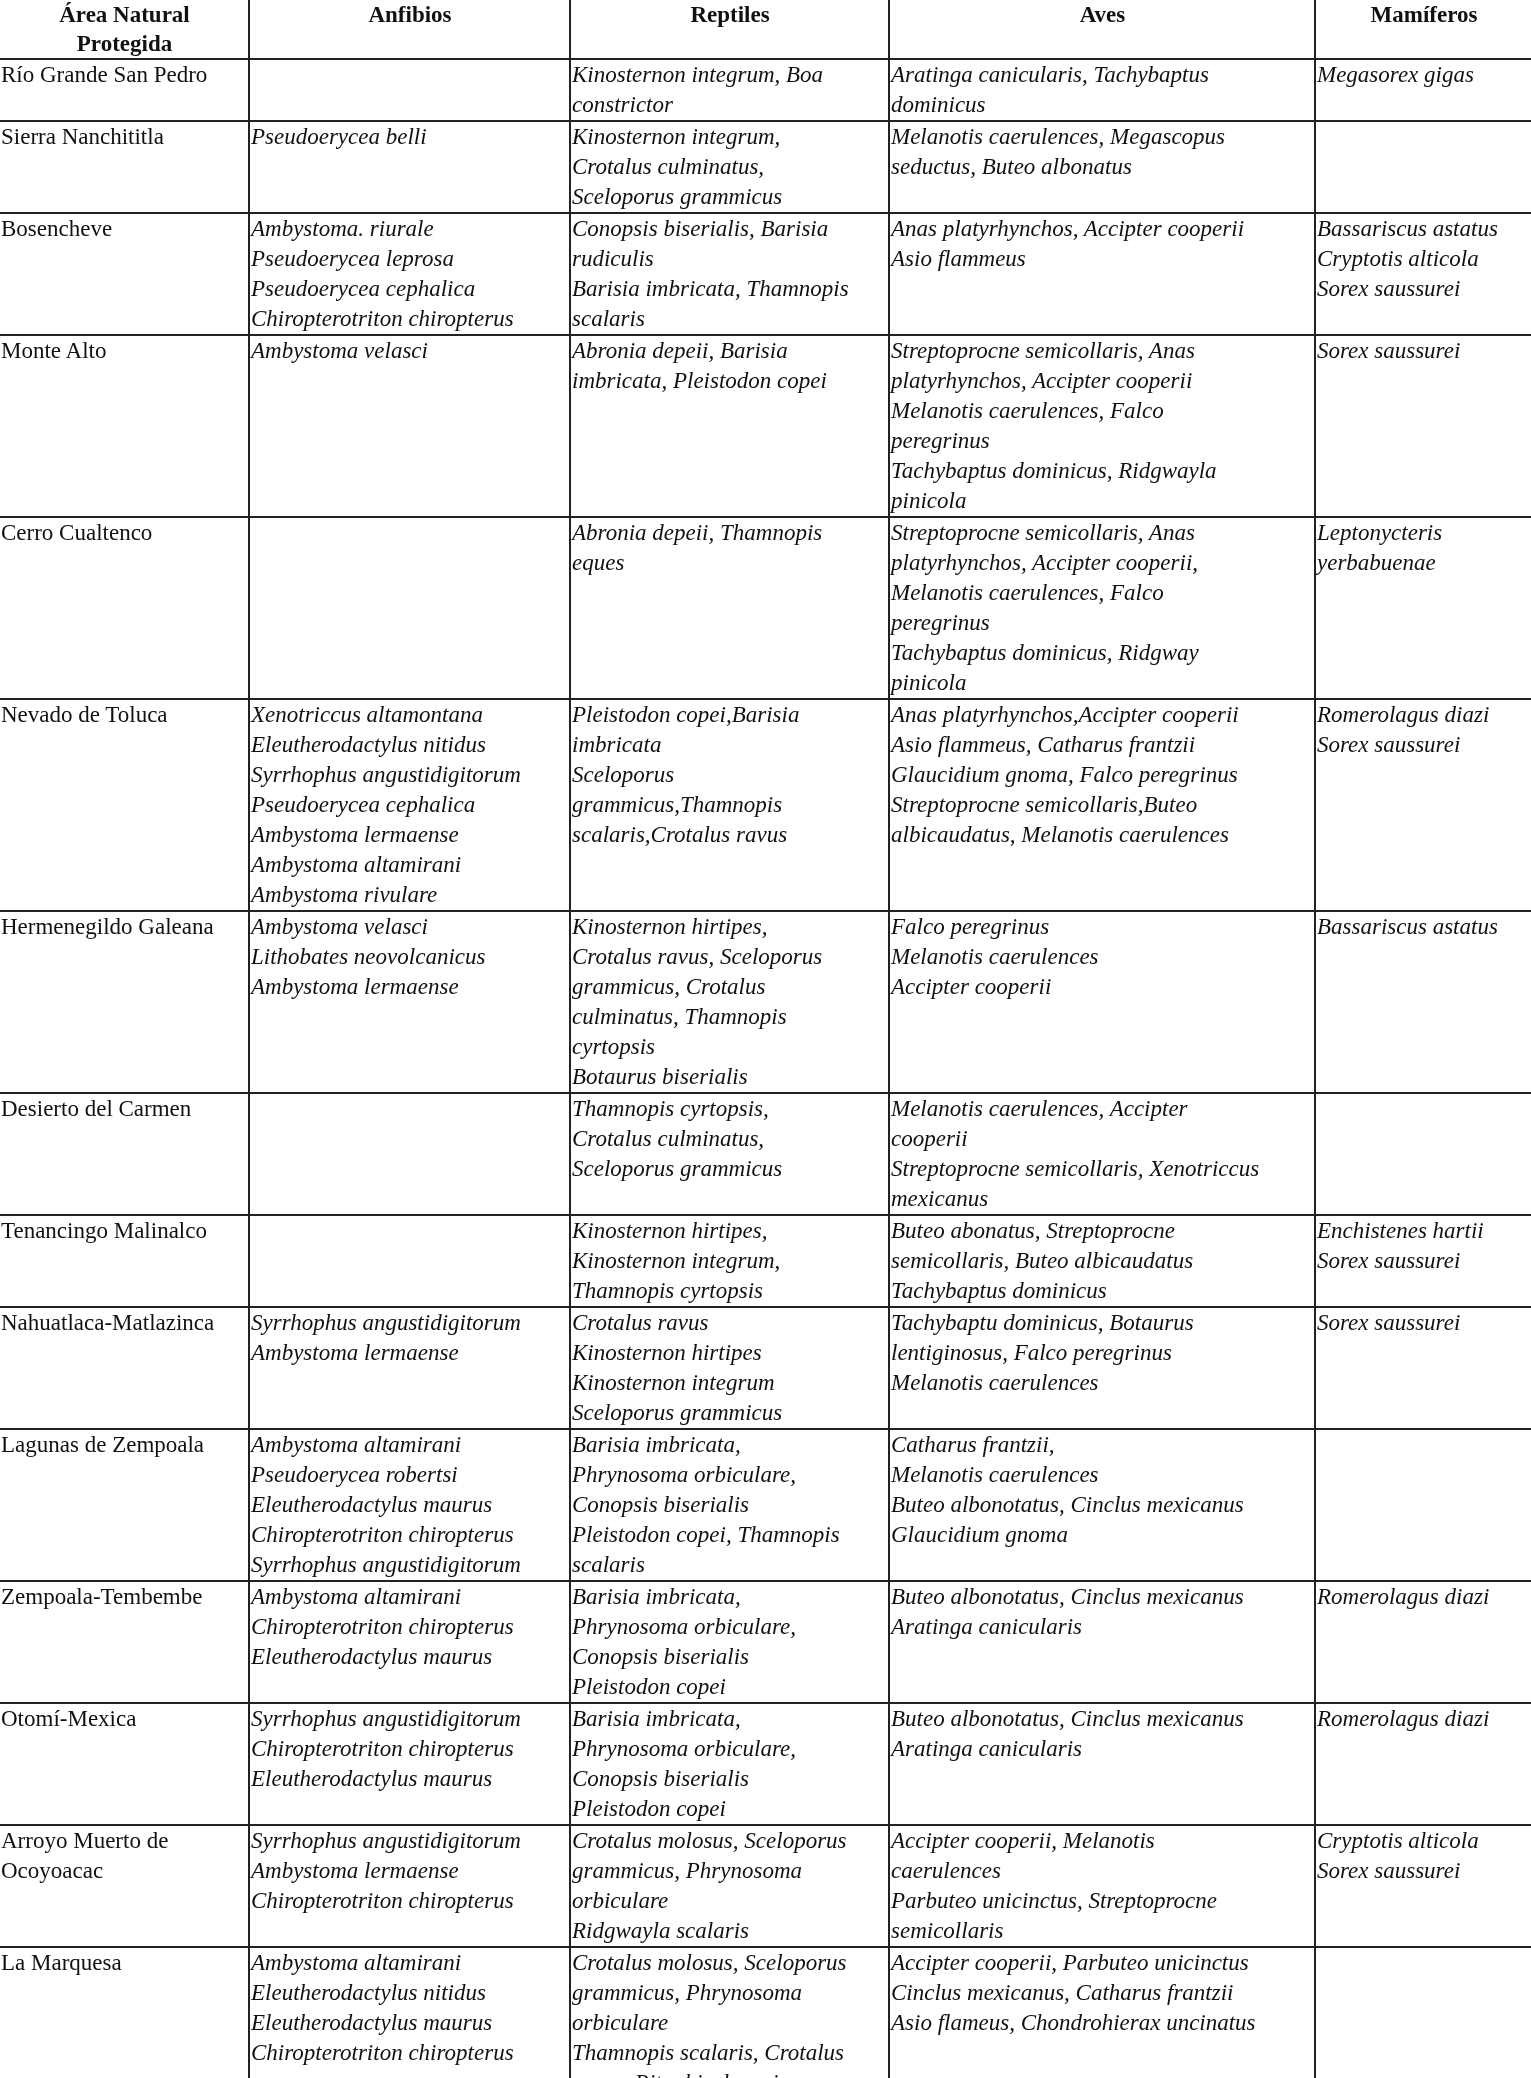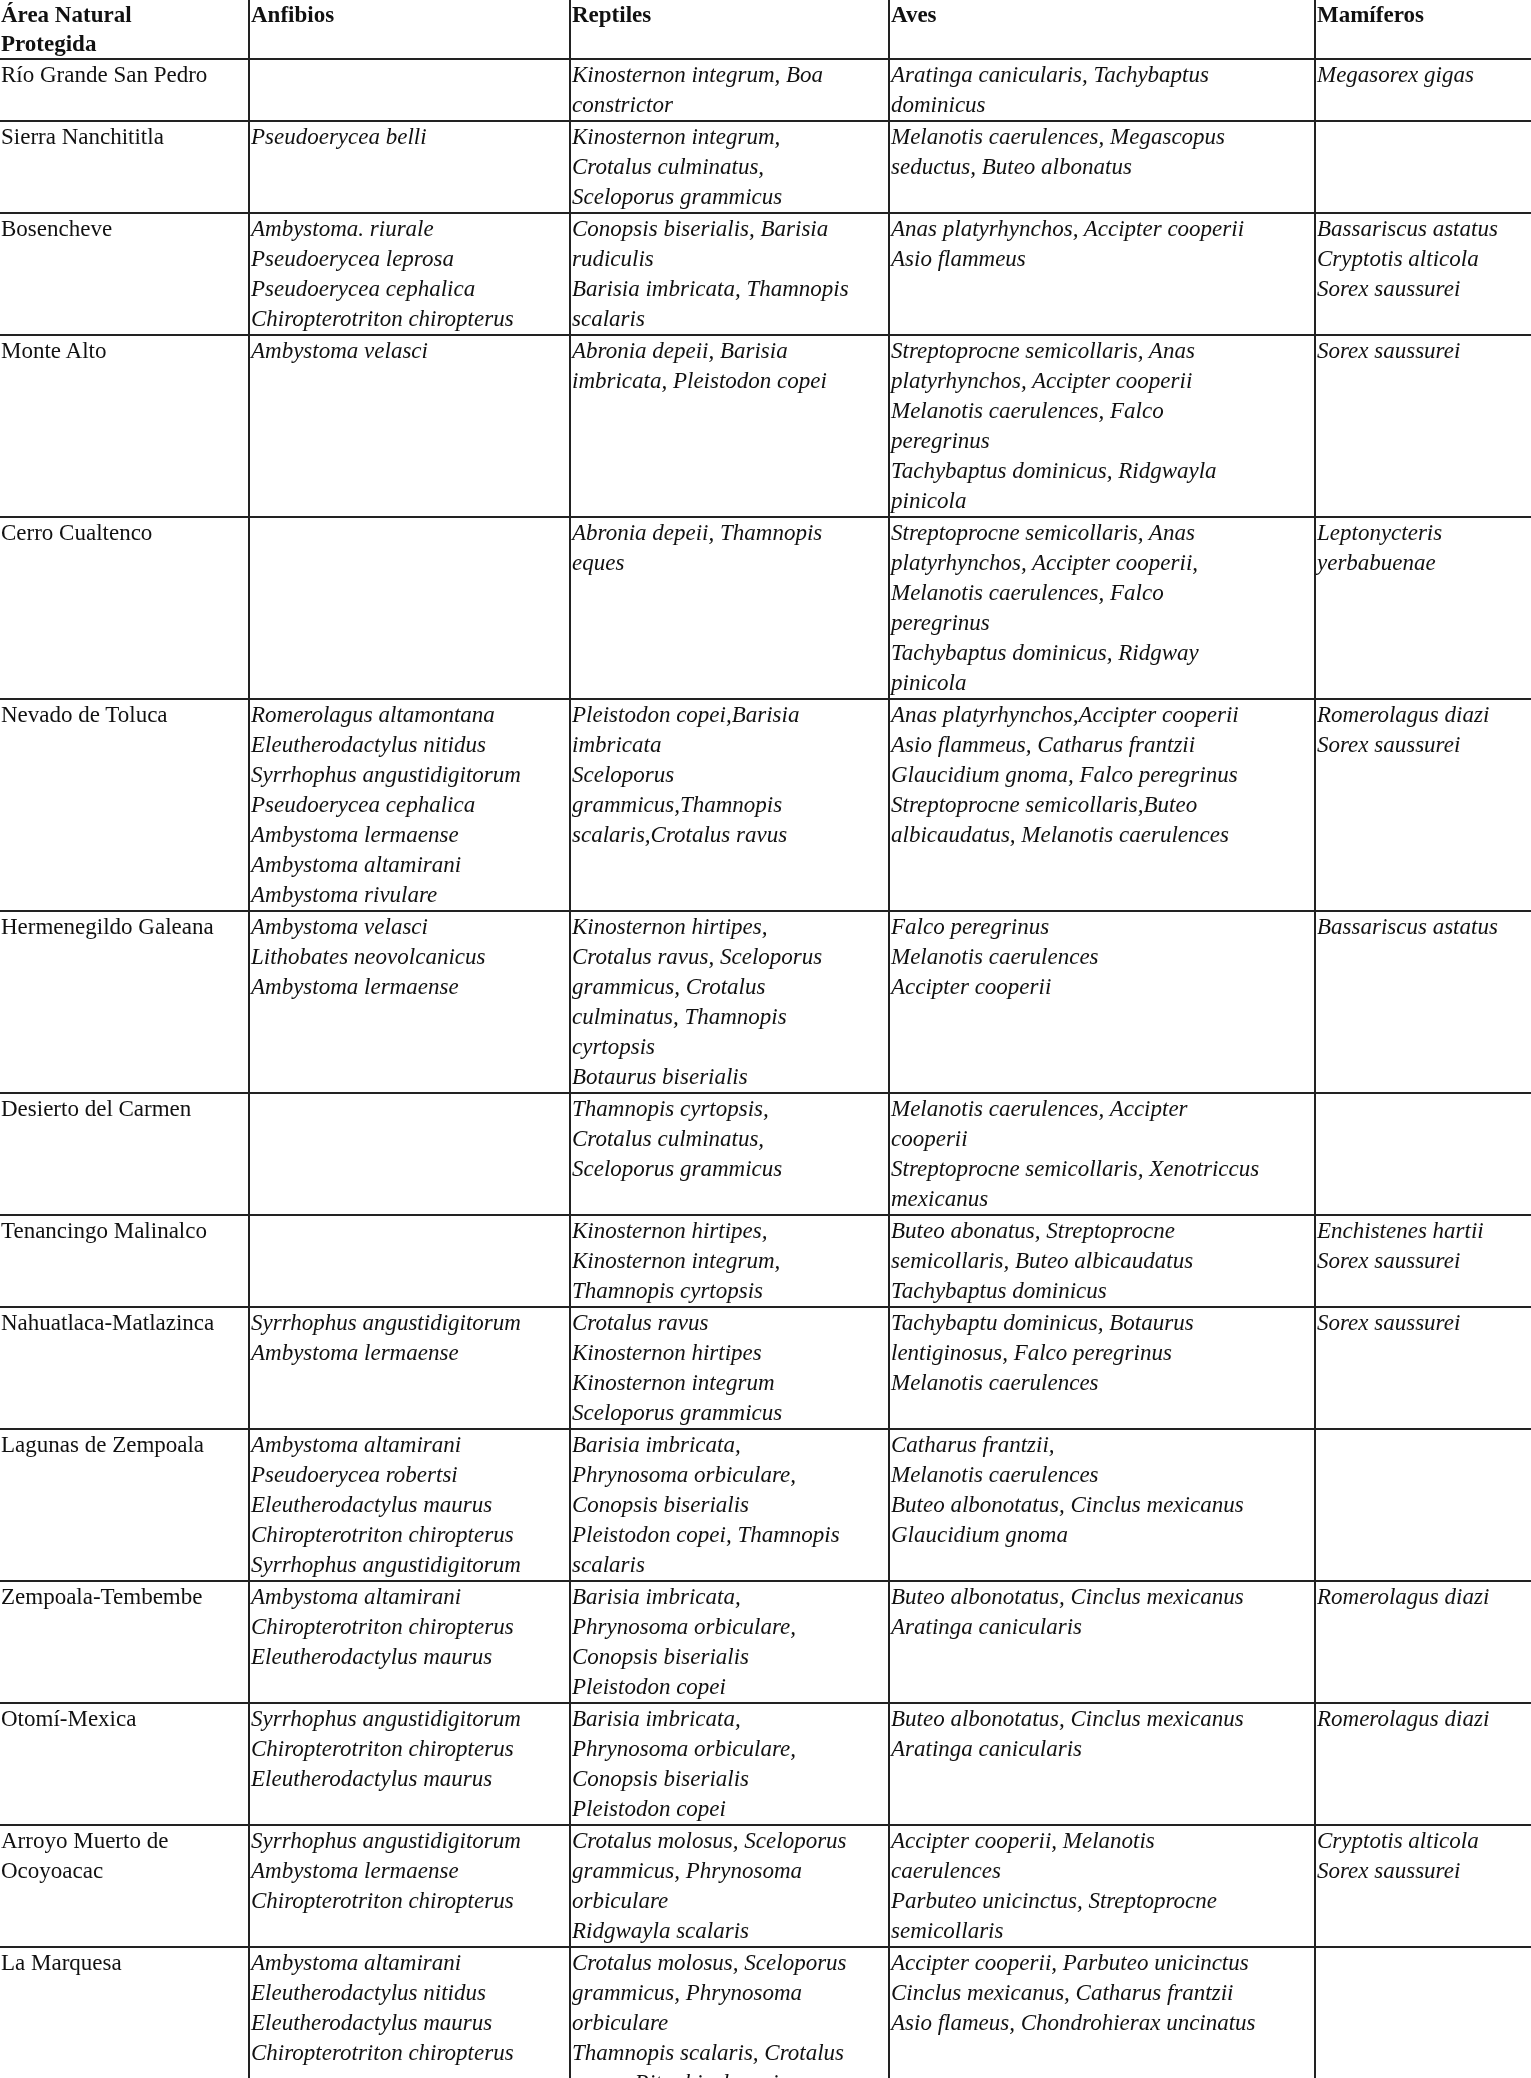--- a/index.html
+++ b/index.html
@@ -23,20 +23,21 @@
     vertical-align: top;
     padding: 0 0 0 1px;
     text-align: left;
     overflow: hidden;
   }
   tr:first-child th { border-top: none; }
   th:first-child, td:first-child { border-left: none; }
   th:last-child, td:last-child { border-right: none; }
   th {
     font-weight: bold;
+    text-align: center;
     height: 58px;
     line-height: 29px;
   }
   td.sci { font-style: italic; }
   .line { display: block; white-space: nowrap; }
 </style>
 </head>
 <body>
 
 <table>
@@ -172,21 +173,21 @@
         <td class="sci">
           <span class="line">Leptonycteris</span>
           <span class="line">yerbabuenae</span>
         </td>
       </tr>
       <tr style="height: 211px;">
         <td>
           <span class="line">Nevado de Toluca</span>
         </td>
         <td class="sci">
-          <span class="line">Romerolagus altamontana</span>
+          <span class="line">Xenotriccus altamontana</span>
           <span class="line">Eleutherodactylus nitidus</span>
           <span class="line">Syrrhophus angustidigitorum</span>
           <span class="line">Pseudoerycea cephalica</span>
           <span class="line">Ambystoma lermaense</span>
           <span class="line">Ambystoma altamirani</span>
           <span class="line">Ambystoma rivulare</span>
         </td>
         <td class="sci">
           <span class="line">Pleistodon copei,Barisia</span>
           <span class="line">imbricata</span>

